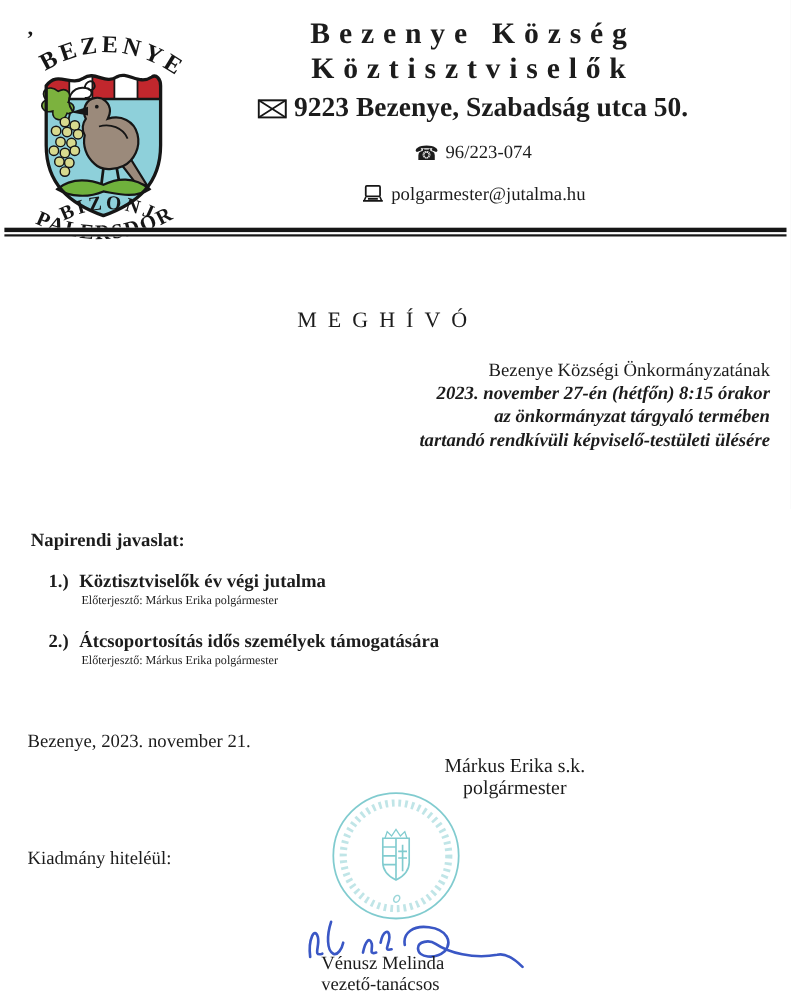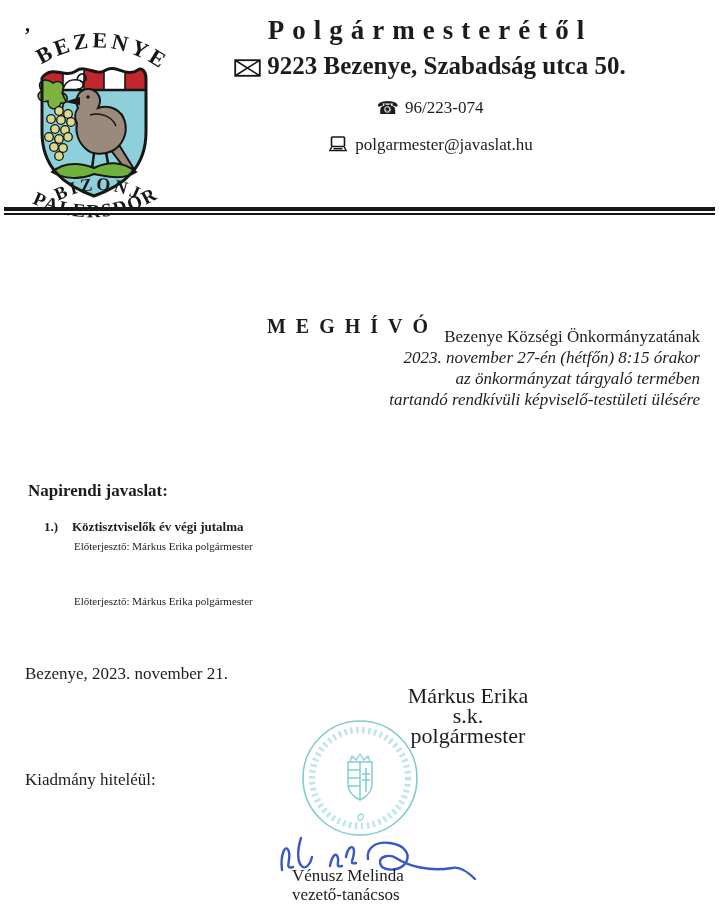--- a/index.html
+++ b/index.html
@@ -12,32 +12,32 @@
   .crest{left:20px;top:20px;width:152px;height:205px;}
   .hdr{left:210px;top:14px;width:440px;text-align:center;}
   .hdr-title{font-size:27px;font-weight:bold;letter-spacing:8px;line-height:32px;white-space:nowrap;}
   .hdr-addr{font-size:25px;font-weight:bold;margin-top:6px;white-space:nowrap;}
   .hdr-line{font-size:17px;margin-top:17px;white-space:nowrap;}
   .hdr-addr svg,.hdr-line svg{vertical-align:-3px;margin-right:6px;}
   .phone-glyph{font-family:"DejaVu Sans",sans-serif;font-size:18px;margin-right:6px;vertical-align:-1px;}
   .rule{left:4px;width:711px;top:207px;height:2px;background:#fff;
         border-top:4px solid #161616;border-bottom:2px solid #161616;}
   
-  .meghivo{left:0;width:705px;top:280px;text-align:center;font-size:20px;font-weight:bold;letter-spacing:10px;margin-top:35px;}
+  .meghivo{left:0;width:705px;top:280px;text-align:center;font-size:20px;font-weight:normal;letter-spacing:10px;}
   .inv{left:0;width:700px;top:326px;text-align:right;font-size:17px;line-height:21px;}
-  .inv .em{font-weight:normal;font-style:italic;padding-left:20px;}
+  .inv .em{font-weight:bold;font-style:italic;padding-left:20px;}
   
   .napirendi{left:28px;top:481px;font-size:17px;font-weight:bold;text-align:center;}
-  .agn{left:44px;font-size:13px;font-weight:bold;}
+  .agn{left:44px;font-size:17px;font-weight:bold;}
   .agn .num{display:inline-block;width:28px;}
   .presenter{left:74px;font-size:11px;}
   .i1{top:519px;} .p1{top:540px;} .i2{top:573px;} .p2{top:595px;}
   
   .dateline{left:25px;top:664px;font-size:17px;text-align:right;}
-  .signer1{left:390px;top:686px;width:156px;text-align:center;font-size:22px;line-height:20px;}
+  .signer1{left:390px;top:686px;width:156px;text-align:center;font-size:18px;line-height:20px;}
   .attest{left:25px;top:770px;font-size:17px;}
   .stamp{left:299px;top:717px;width:122px;height:122px;opacity:.6;}
   .sig{left:270px;top:828px;width:212px;height:56px;}
   .signer2{left:292px;top:866px;font-size:17px;line-height:19px;}
   .crest-text{font-family:"Liberation Serif",serif;font-weight:bold;fill:#161616;}
 </style>
 </head>
 <body>
 
 <div class="page">
@@ -100,55 +100,59 @@
     <path d="M22,58 C32,44 44,59 56,51 C66,44 76,57 86,50 C96,44 106,58 118,50 C122,47 126,52 126,58 L126,112 C126,147 105,165 74,176 C43,165 22,147 22,112 Z" fill="none" stroke="#161616" stroke-width="3"></path>
     <text class="crest-text" font-size="18" letter-spacing="3">
       <textPath href="#arcB1" startOffset="2">BIZONJA</textPath>
     </text>
     <text class="crest-text" font-size="19" letter-spacing="2">
       <textPath href="#arcB2" startOffset="4">PALERSDORF</textPath>
     </text>
   </svg>
 
   <div class="abs hdr">
-    <div class="hdr-title">Polgármesterétől</div>
+    <div class="hdr-title">Bezenye Község</div>
+    <div class="hdr-title">Köztisztviselők</div>
     <div class="hdr-addr">
       <svg width="27" height="18" viewBox="0 0 27 18">
         <rect x="1.2" y="1.2" width="24.6" height="15.6" fill="none" stroke="#161616" stroke-width="1.8"></rect>
         <path d="M1.2,1.2 L25.8,16.8 M25.8,1.2 L1.2,16.8" stroke="#161616" stroke-width="1.6" fill="none"></path>
       </svg><span>9223 Bezenye, Szabadság utca 50.</span>
     </div>
     <div class="hdr-line">
       <span class="phone-glyph">☎</span><span>96/223-074</span>
     </div>
     <div class="hdr-line">
       <svg width="22" height="17" viewBox="0 0 22 17">
         <rect x="4.5" y="1" width="13" height="9.5" rx="1" fill="none" stroke="#161616" stroke-width="1.6"></rect>
         <path d="M2,14.6 L20,14.6 M4.6,11 L3,14.6 M17.4,11 L19,14.6 M6.5,12.8 h9" stroke="#161616" stroke-width="1.4" fill="none"></path>
-      </svg><span>polgarmester@javaslat.hu</span>
+      </svg><span>polgarmester@jutalma.hu</span>
     </div>
   </div>
 
   <div class="abs rule"></div>
 
   <div class="abs meghivo">MEGHÍVÓ</div>
   <div class="abs inv">
     <div>Bezenye Községi Önkormányzatának</div>
     <div class="em">2023. november 27-én (hétfőn) 8:15 órakor</div>
     <div class="em">az önkormányzat tárgyaló termében</div>
     <div class="em">tartandó rendkívüli képviselő-testületi ülésére</div>
   </div>
 
   <div class="abs napirendi">Napirendi javaslat:</div>
 
   <div class="abs agn i1">
     <span class="num">1.)</span><span>Köztisztviselők év végi jutalma</span>
   </div>
   <div class="abs presenter p1">Előterjesztő: Márkus Erika polgármester</div>
 
+  <div class="abs agn i2">
+    <span class="num">2.)</span><span>Átcsoportosítás idős személyek támogatására</span>
+  </div>
   <div class="abs presenter p2">Előterjesztő: Márkus Erika polgármester</div>
 
   <div class="abs dateline">Bezenye, 2023. november 21.</div>
 
   <div class="abs signer1">
     <div>Márkus Erika s.k.</div>
     <div>polgármester</div>
   </div>
 
   <svg class="abs stamp" viewBox="0 0 122 122">

